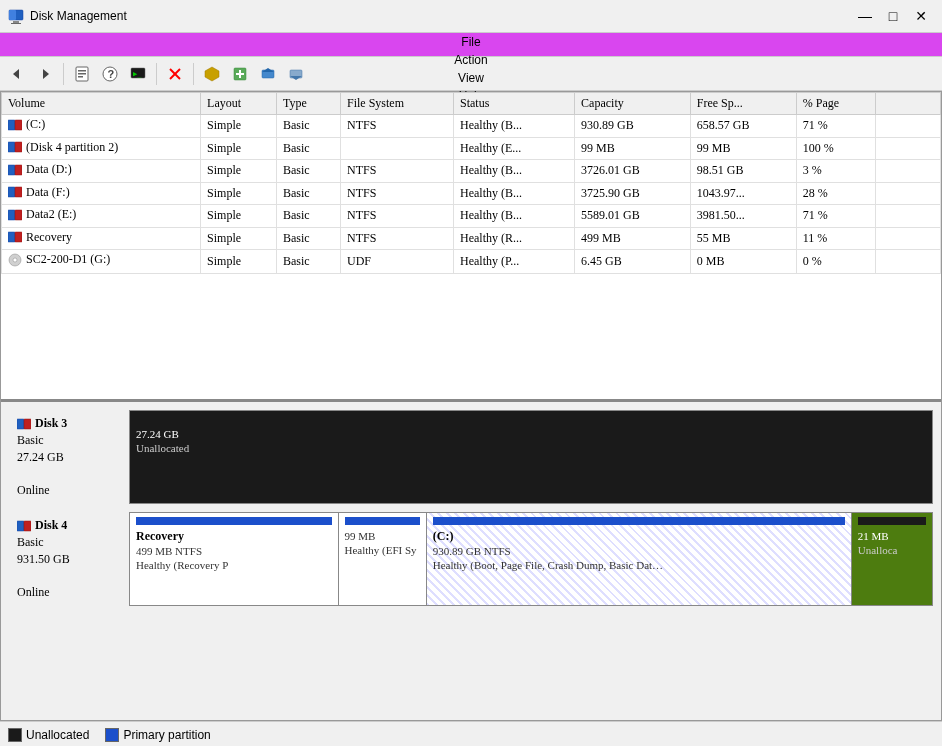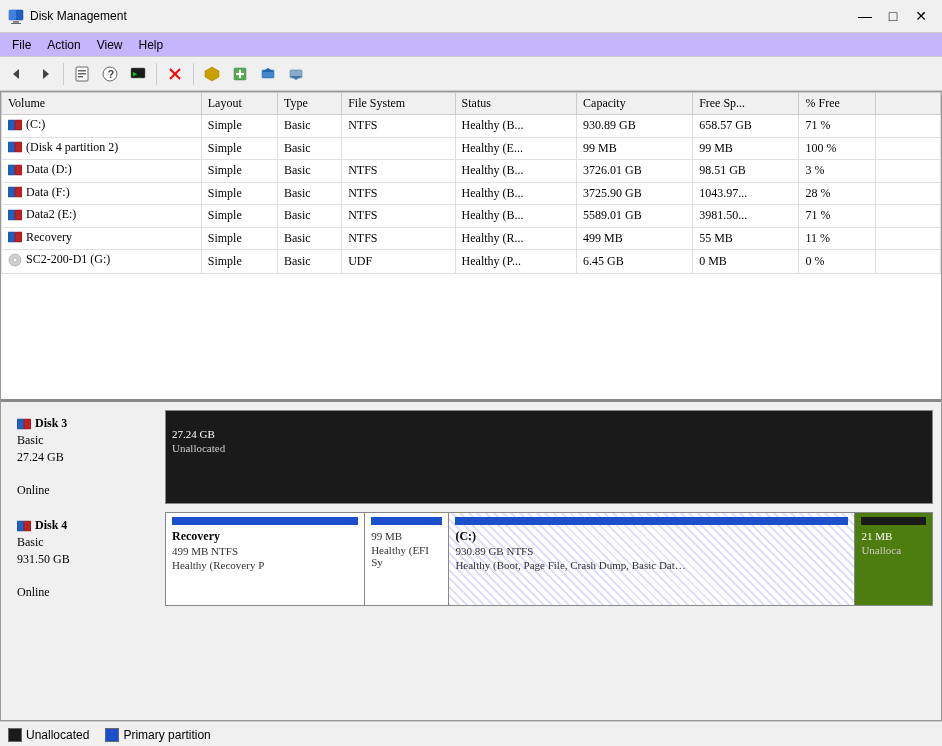--- a/index.html
+++ b/index.html
@@ -49,22 +49,23 @@
       align-items: center;
       justify-content: center;
     }
 
     
     .menu-bar {
       height: 24px;
       display: flex;
       align-items: center;
       padding: 0 4px;
-      background: #c4b5fd;
+      background: #d946ef;
       border-bottom: 1px solid #ccc;
+      flex-direction: column;
     }
     .menu-item {
       padding: 2px 8px;
       cursor: pointer;
       font-size: 12px;
     }
 
     
     .toolbar {
       height: 34px;
@@ -149,21 +150,20 @@
       flex: 1;
       overflow-y: auto;
       background: #f0f0f0;
       position: relative;
     }
     .disk-row {
       display: flex;
       align-items: stretch;
       margin: 8px 8px 4px 8px;
       min-height: 90px;
-      gap: 36px;
     }
     .disk-label {
       width: 120px;
       min-width: 120px;
       padding: 6px 8px;
       font-size: 12px;
       background: #f0f0f0;
     }
     .disk-label .disk-name {
       font-weight: bold;
@@ -342,21 +342,21 @@
     <table>
       <thead>
         <tr>
           <th>Volume</th>
           <th>Layout</th>
           <th>Type</th>
           <th>File System</th>
           <th>Status</th>
           <th>Capacity</th>
           <th>Free Sp...</th>
-          <th>% Free</th>
+          <th>% Page</th>
           <th style="min-width:40px;"></th>
         </tr>
       </thead>
       <tbody id="table-body">
       <tr>
     <td><div class="disk-icon"><svg width="14" height="12" viewBox="0 0 14 12">
                   <rect x="0" y="1" width="7" height="10" rx="0.5" fill="#2060c0" stroke="#1040a0" stroke-width="0.5"></rect>
                   <rect x="7" y="1" width="7" height="10" rx="0.5" fill="#c02020" stroke="#901010" stroke-width="0.5"></rect>
                 </svg> (C:)</div></td>
     <td>Simple</td>

